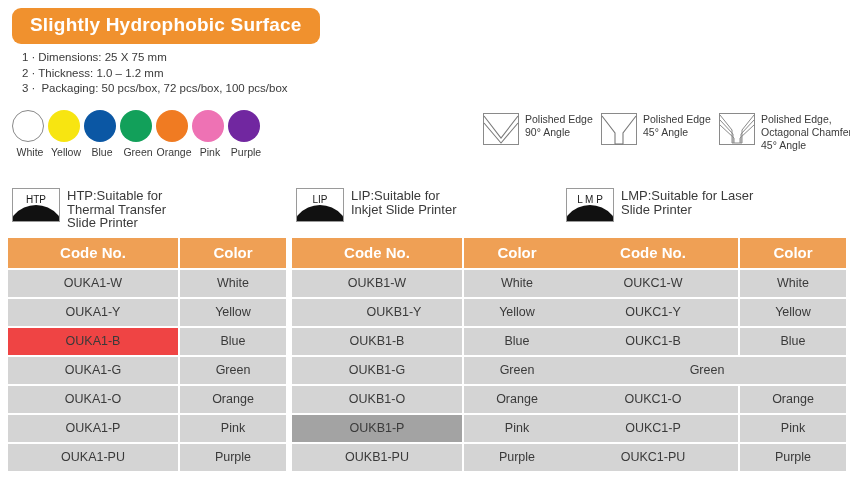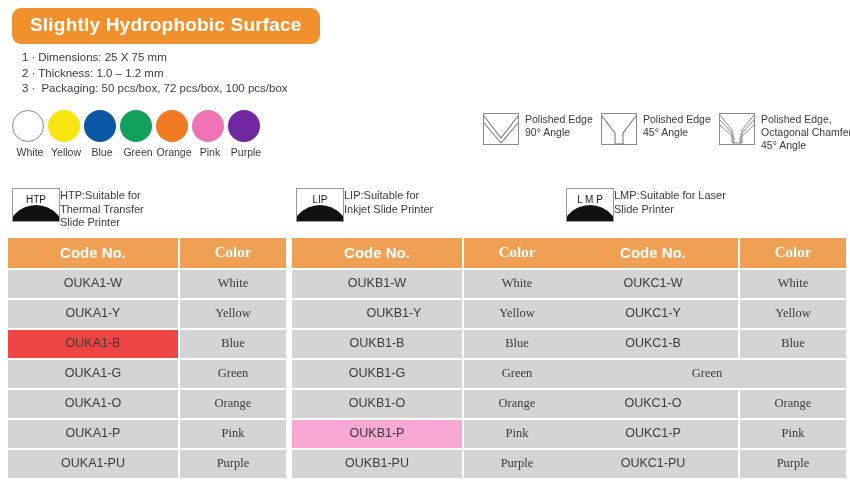--- a/index.html
+++ b/index.html
@@ -110,24 +110,24 @@
   }
   .badge-arc {
     position: absolute;
     left: -8px; right: -8px;
     bottom: -18px;
     height: 34px;
     background: #111111;
     border-radius: 50% 50% 0 0 / 100% 100% 0 0;
   }
   .badge-text {
-    font-size: 11px;
+    font-size: 13px;
     color: #3a3a3a;
     line-height: 13.5px;
-    margin-left: 0;
+    margin-left: 7px;
     white-space: nowrap;
     padding-top: 1px;
   }
 
   
   .code-table {
     position: absolute;
     top: 238px;
     width: 278px;
   }
@@ -141,21 +141,21 @@
   }
   .tbl-head div {
     background: #EFA055;
     color: #ffffff;
     font-size: 15px;
     font-weight: bold;
     text-align: center;
     padding: 6px 0 7px 0;
   }
   .col-code { flex: 0 0 170px; }
-  .col-color { flex: 1 1 auto; font-family: Liberation Serif, serif; }
+  .col-color { flex: 1 1 auto; }
   .tbl-row {
     display: flex;
     gap: 2px;
     margin-bottom: 2px;
   }
   .tbl-row div {
     background: #D4D4D4;
     color: #3a3a3a;
     font-size: 12.5px;
     text-align: center;
@@ -330,21 +330,21 @@
     </div>
     <div class="tbl-row">
       <div class="col-code" style="background: rgb(212, 212, 212);">OUKB1-G</div>
       <div class="col-color" style="background: rgb(212, 212, 212);">Green</div>
     </div>
     <div class="tbl-row">
       <div class="col-code" style="background: rgb(212, 212, 212);">OUKB1-O</div>
       <div class="col-color" style="background: rgb(212, 212, 212);">Orange</div>
     </div>
     <div class="tbl-row">
-      <div class="col-code" style="background: #f9a8d4;">OUKB1-P</div>
+      <div class="col-code" style="background: #a3a3a3;">OUKB1-P</div>
       <div class="col-color" style="background: rgb(212, 212, 212);">Pink</div>
     </div>
     <div class="tbl-row">
       <div class="col-code" style="background: rgb(212, 212, 212);">OUKB1-PU</div>
       <div class="col-color" style="background: rgb(212, 212, 212);">Purple</div>
     </div>
   </div>
 <div class="code-table" id="table-3">
     <div class="tbl-head">
       <div class="col-code" style="background: rgb(239, 160, 85);">Code No.</div>

